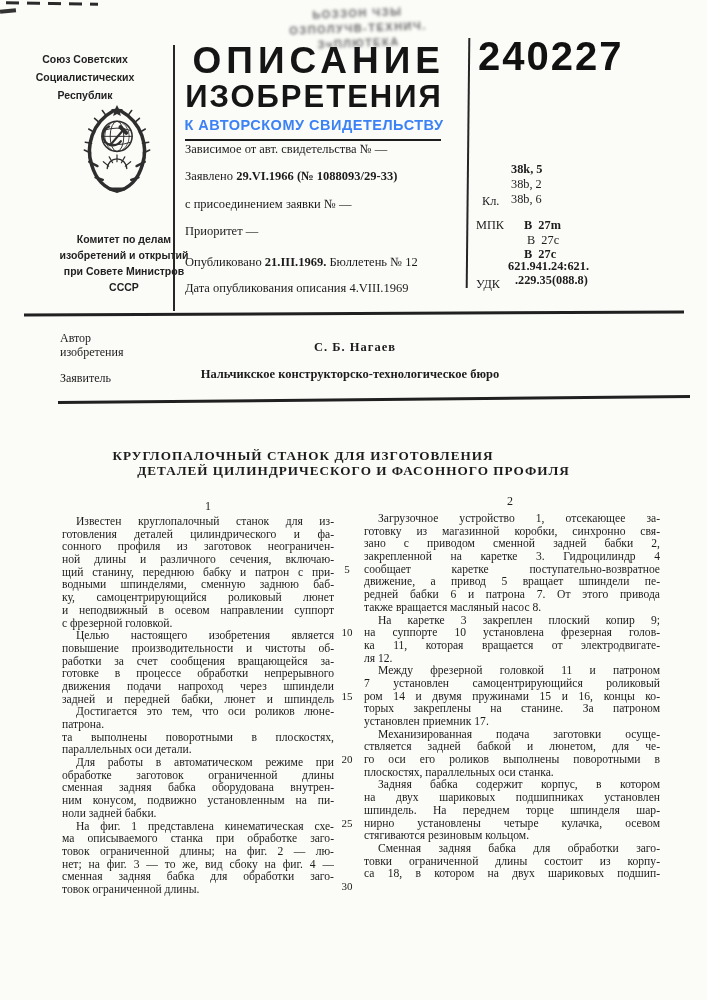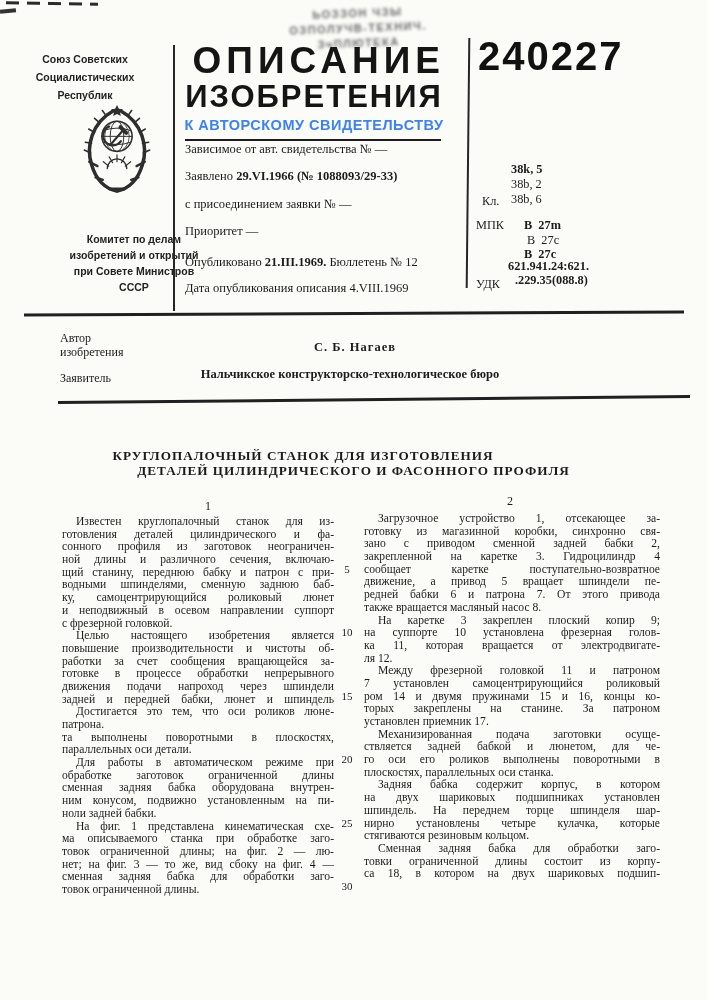--- a/index.html
+++ b/index.html
@@ -16,21 +16,21 @@
   .artifact-blob{left:0;top:9px;width:16px;height:4px;background:#333;transform:rotate(-6deg);}
 
   
   .stamp{left:258px;top:6px;width:200px;transform:rotate(-2.2deg);filter:blur(1.4px);
     opacity:.78;color:#3d3d3d;font-size:11px;line-height:15px;letter-spacing:1.5px;
     font-weight:bold;text-align:center;}
 
   
   .union{left:22px;top:50px;width:126px;font-size:10.5px;line-height:18px;font-weight:bold;text-align:center;color:#222;}
   .emblem{left:76px;top:102px;}
-  .committee{left:44px;top:231px;width:180px;font-size:10.5px;line-height:16px;font-weight:bold;text-align:center;color:#222;}
+  .committee{left:34px;top:231px;width:180px;font-size:10.5px;line-height:16px;font-weight:bold;text-align:center;color:#222;}
 
   .vline1{left:173px;top:45px;width:1.6px;height:266px;background:#262626;}
   .vline2{left:467px;top:38px;width:1.7px;height:250px;background:#262626;transform:rotate(0.6deg);}
 
   
   .doc-type-1{left:183px;top:42px;width:262px;font-size:37px;line-height:38px;font-weight:bold;
     letter-spacing:5px;text-align:right;color:#151515;}
   .doc-type-2{left:183px;top:80px;width:262px;font-size:31px;line-height:33px;font-weight:bold;
     letter-spacing:2px;text-align:center;color:#151515;}
   .doc-subtitle{left:183px;top:117px;width:262px;font-size:14.5px;font-weight:bold;
@@ -230,21 +230,21 @@
       <div class="bline">ром 14 и двумя пружинами 15 и 16, концы ко-</div>
       <div class="bline">торых закреплены на станине.  За патроном</div>
       <div class="bline end">установлен приемник 17.</div>
       <div class="bline ind">Механизированная подача заготовки осуще-</div>
       <div class="bline">ствляется задней бабкой и люнетом,  для че-</div>
       <div class="bline">го оси его роликов выполнены поворотными в</div>
       <div class="bline end">плоскостях, параллельных оси станка.</div>
       <div class="bline ind">Задняя бабка содержит корпус, в котором</div>
       <div class="bline">на двух шариковых подшипниках установлен</div>
       <div class="bline">шпиндель. На переднем торце шпинделя шар-</div>
-      <div class="bline">нирно установлены четыре  кулачка, которые</div>
+      <div class="bline">нирно установлены четыре  кулачка, осевом</div>
       <div class="bline end">стягиваются резиновым кольцом.</div>
       <div class="bline ind">Сменная задняя бабка для обработки заго-</div>
       <div class="bline">товки ограниченной длины состоит из корпу-</div>
       <div class="bline">са 18, в котором на двух шариковых подшип-</div>
     </div>
   <div id="gutter">
       <div class="gnum" style="top: 562.8px;">5</div>
       <div class="gnum" style="top: 626.3px;">10</div>
       <div class="gnum" style="top: 689.8px;">15</div>
       <div class="gnum" style="top: 753.3px;">20</div>

